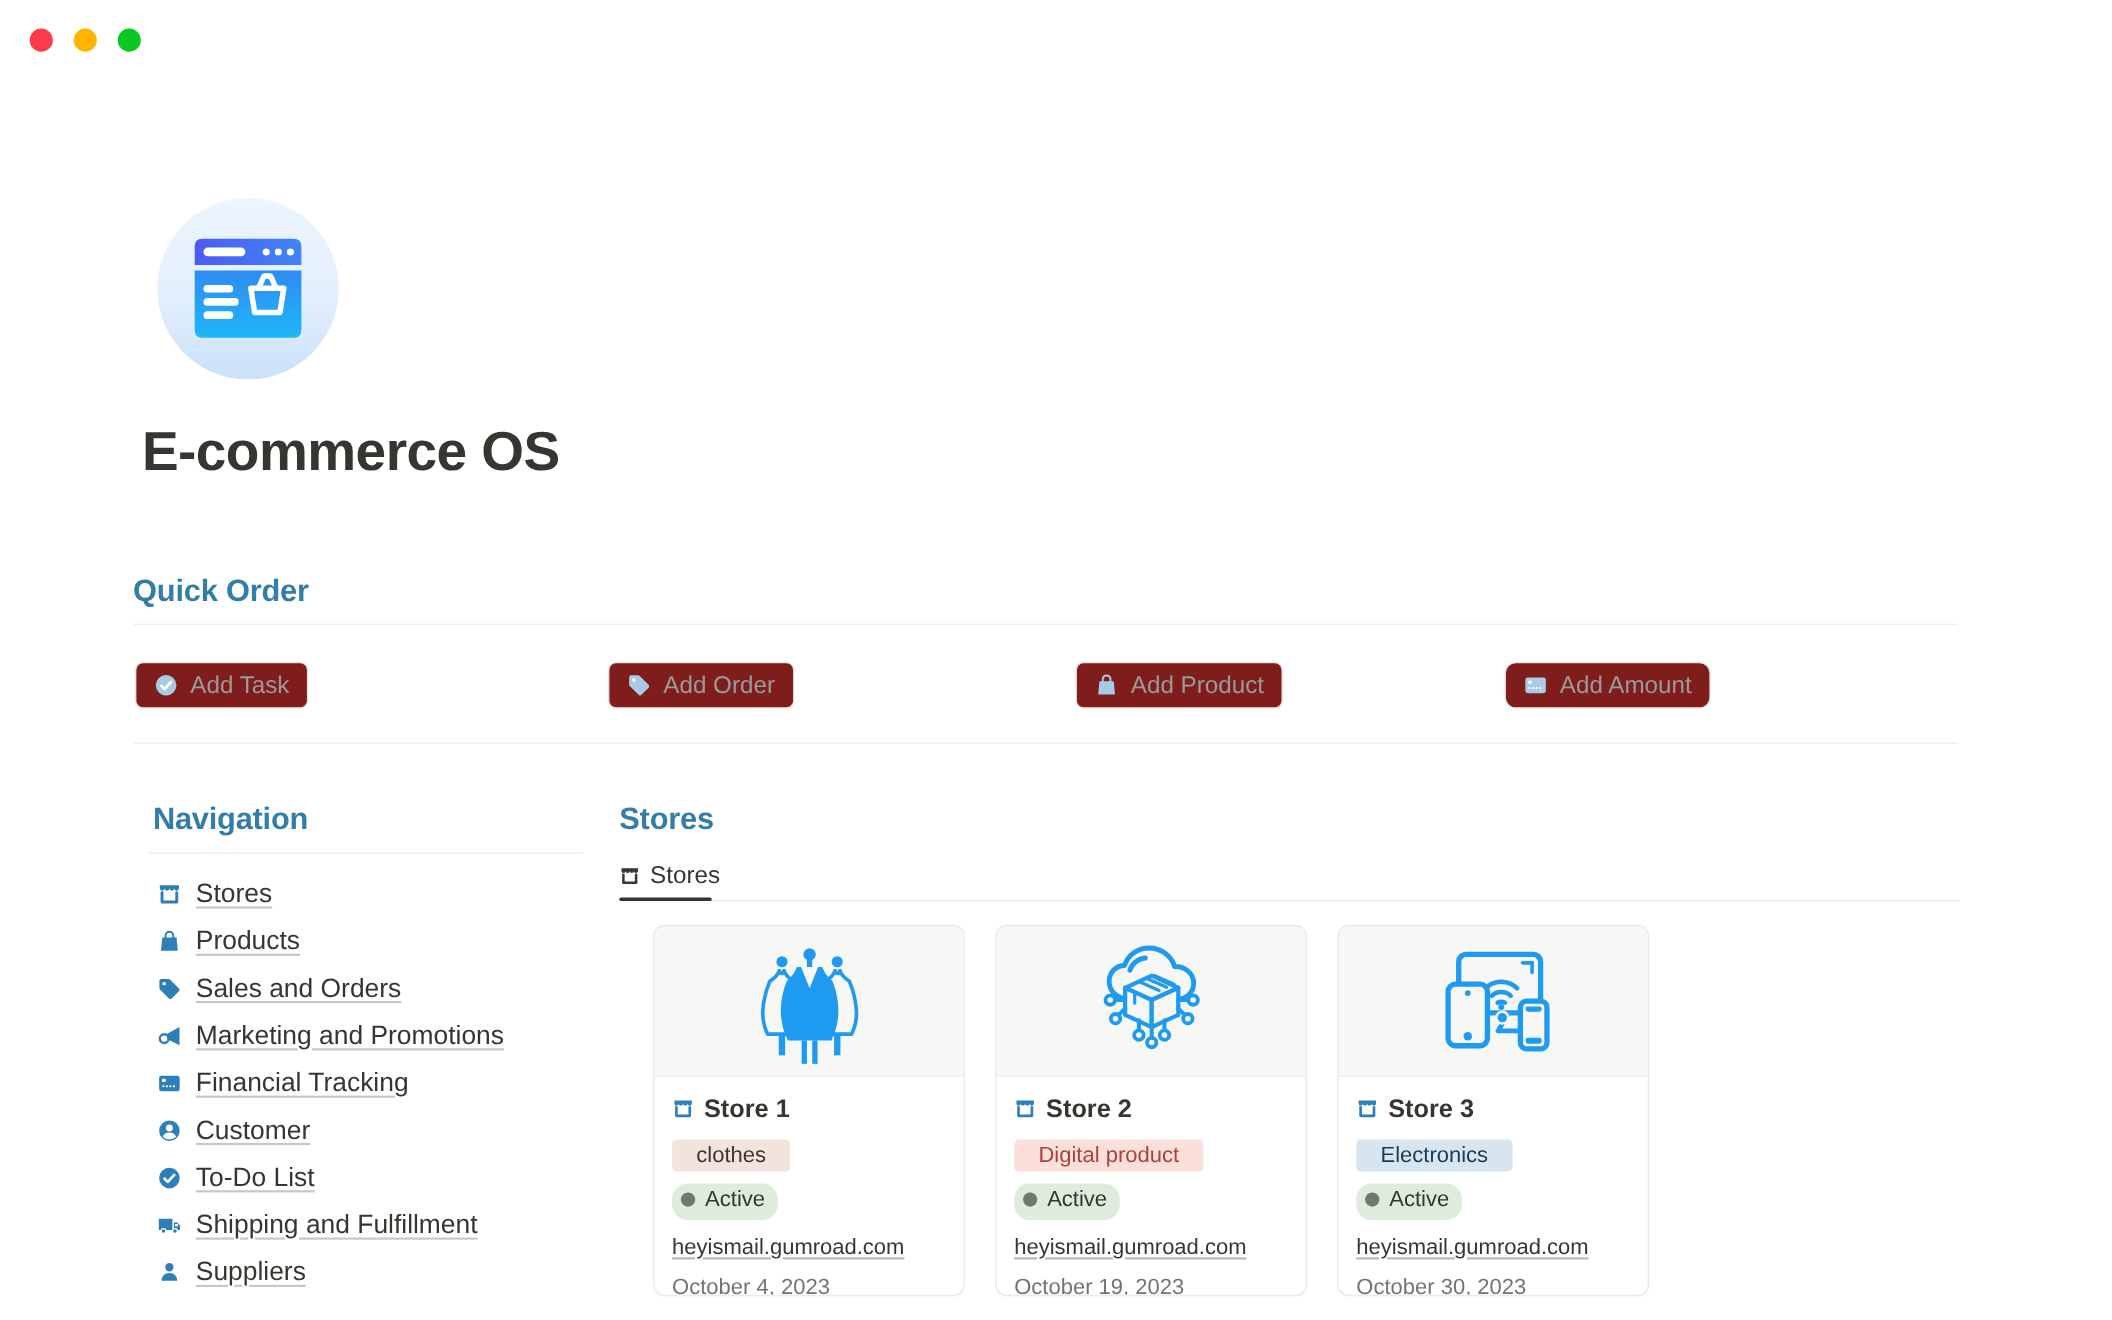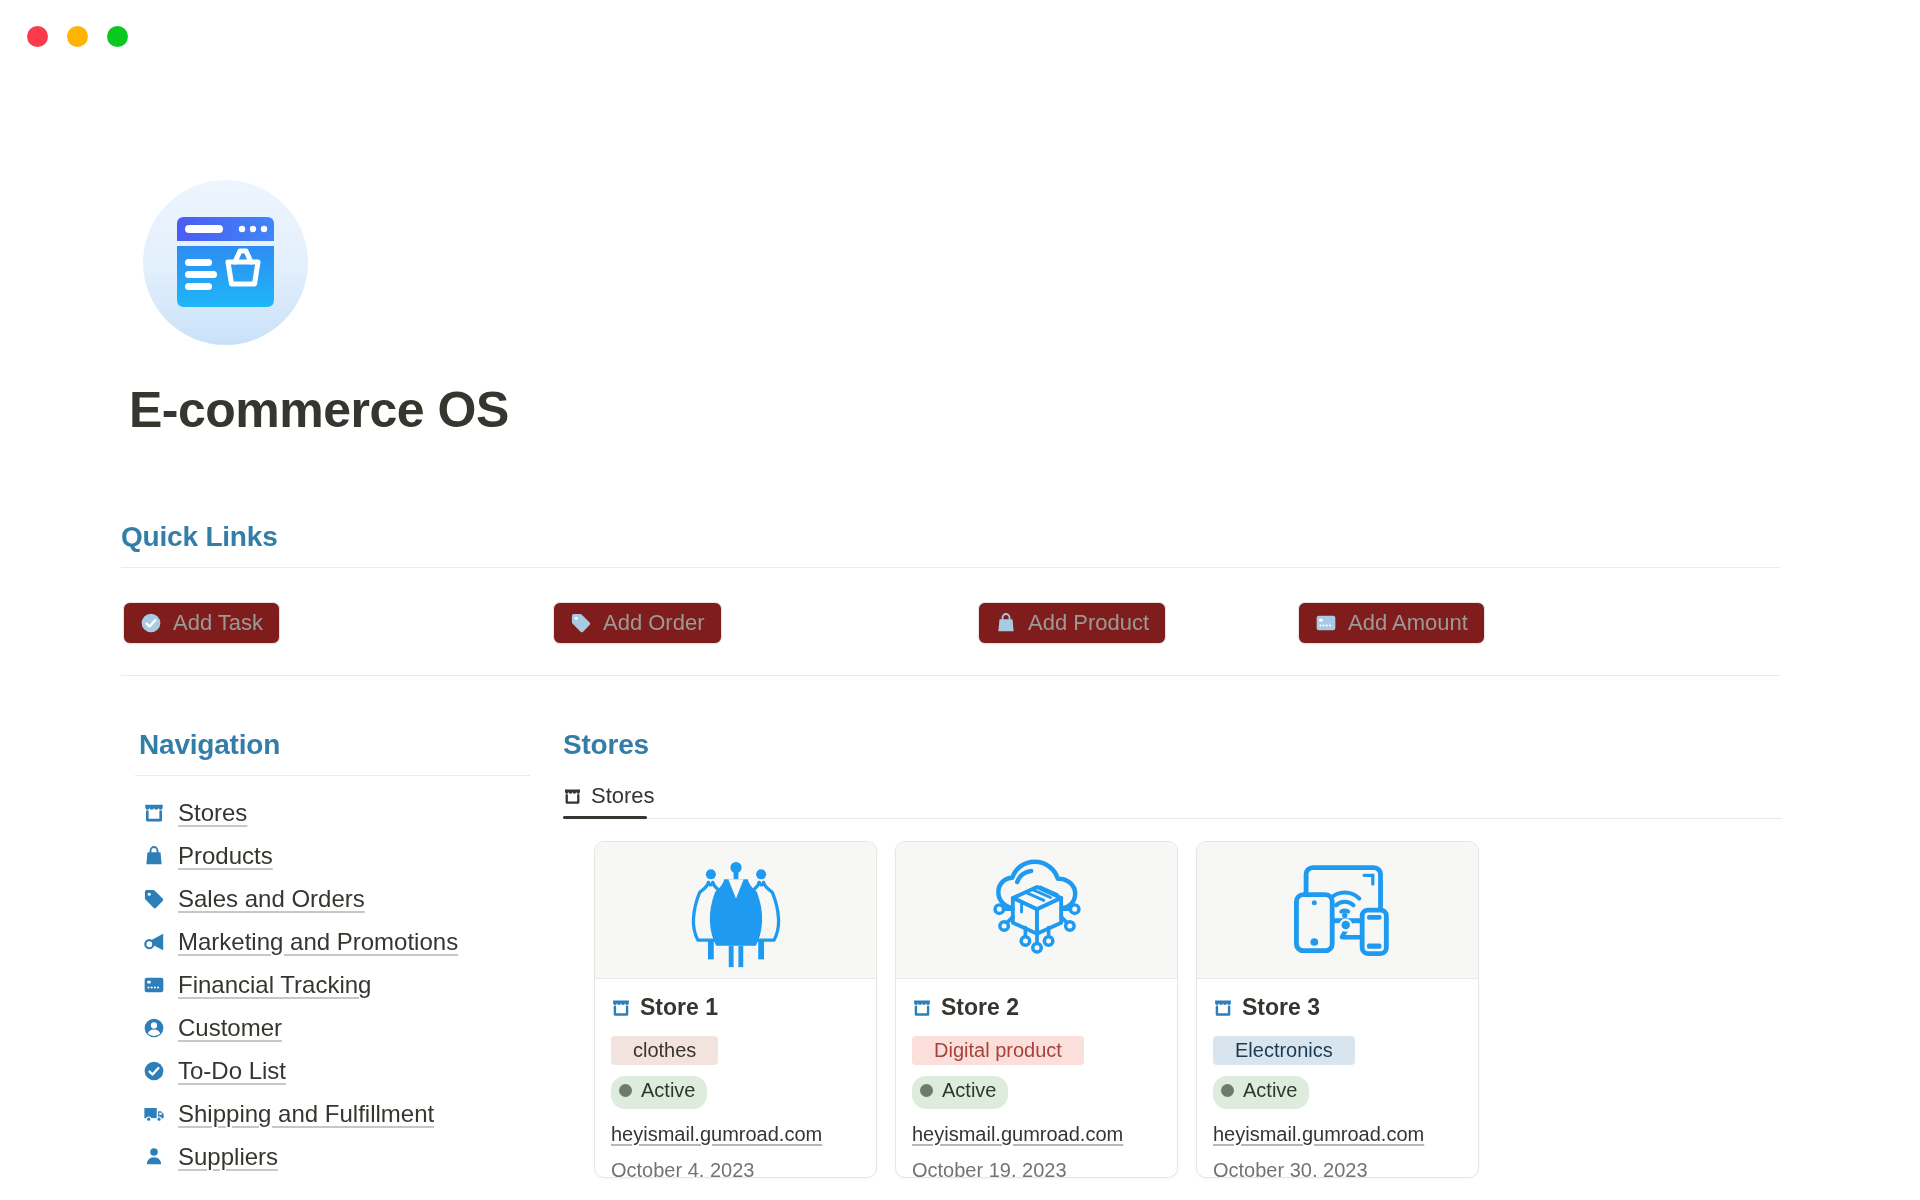--- a/index.html
+++ b/index.html
@@ -35,41 +35,41 @@
 
   
   .ql-btn{
     position:absolute;top:602px;height:42px;
     display:inline-flex;align-items:center;gap:11px;
     padding:0 16px;background:#7f1d1d;border:1px solid #E4E3E0;border-radius:7px;
     box-shadow:0 1px 2px rgba(15,15,15,0.03);
     font-size:22px;color:#9B9A97;cursor:pointer;white-space:nowrap;
   }
   .ql-btn .ico{width:22px;height:22px;color:#A8CBE3;flex:0 0 auto;}
-  .b1{left:123px;} .b2{left:553px;} .b3{left:978px;} .b4{left:1298px;}
+  .b1{left:123px;} .b2{left:553px;} .b3{left:978px;} .b4{left:1368px;border-radius:10px;}
 
   
   .nav-list{left:143px;top:791px;display:flex;flex-direction:column;}
   .nav-item{display:flex;align-items:center;gap:13px;height:43px;cursor:pointer;}
   .nav-item .ico{width:22px;height:22px;color:#2E7EB8;flex:0 0 auto;}
   .nav-item span{
     font-size:24px;color:#37352F;
     text-decoration:underline;text-decoration-color:rgba(55,53,47,0.28);
     text-decoration-thickness:1.6px;text-underline-offset:4px;
   }
 
   
   .tab{left:563px;top:783px;display:flex;align-items:center;gap:9px;cursor:pointer;}
   .tab .ico{width:19px;height:19px;color:#37352F;}
   .tab span{font-size:22px;font-weight:500;color:#37352F;}
   .tabline{left:563px;top:818px;width:1219px;height:1px;background:#E9E8E6;}
   .tabmark{left:563px;top:816px;width:84px;height:3px;background:#37352F;border-radius:2px;}
 
   
-  .cards{left:594px;top:841px;display:flex;gap:18px;}
+  .cards{left:594px;top:841px;display:flex;gap:28px;}
   .card{
     width:283px;height:337px;background:#fff;border:1px solid #E7E6E3;border-radius:10px;
     box-shadow:0 1px 3px rgba(15,15,15,0.04);overflow:hidden;cursor:pointer;flex:0 0 auto;
     box-sizing:border-box;
   }
   .card-img{height:136px;background:#F7F7F5;border-bottom:1px solid #EBEAE8;
     display:flex;align-items:center;justify-content:center;}
   .card-img svg{width:116px;height:116px;margin-top:6px;}
   .card-body{padding:15px 16px 0 16px;}
   .name-row{display:flex;align-items:center;gap:9px;}
@@ -178,21 +178,21 @@
     <rect x="42" y="103" width="27" height="7" rx="3.5"></rect>
   </g>
   <g stroke="#fff" stroke-width="5" fill="none" stroke-linejoin="round" stroke-linecap="round">
     <path d="M92 82 L97 71 h6 L108 82"></path>
     <path d="M85 82 h30 l-3.5 22 h-23 z"></path>
   </g>
 </svg>
 
 <h1 class="abs page-title" style="margin:0">E-commerce OS</h1>
 
-<div class="abs sec-head qh">Quick Links</div>
+<div class="abs sec-head qh">Quick Order</div>
 <div class="divider d1"></div>
 
 <button class="ql-btn b1">
   <svg class="ico">
       <use href="#i-check-circle"></use>
     </svg>
   <span>Add Task</span>
 </button>
 <button class="ql-btn b2">
   <svg class="ico">

